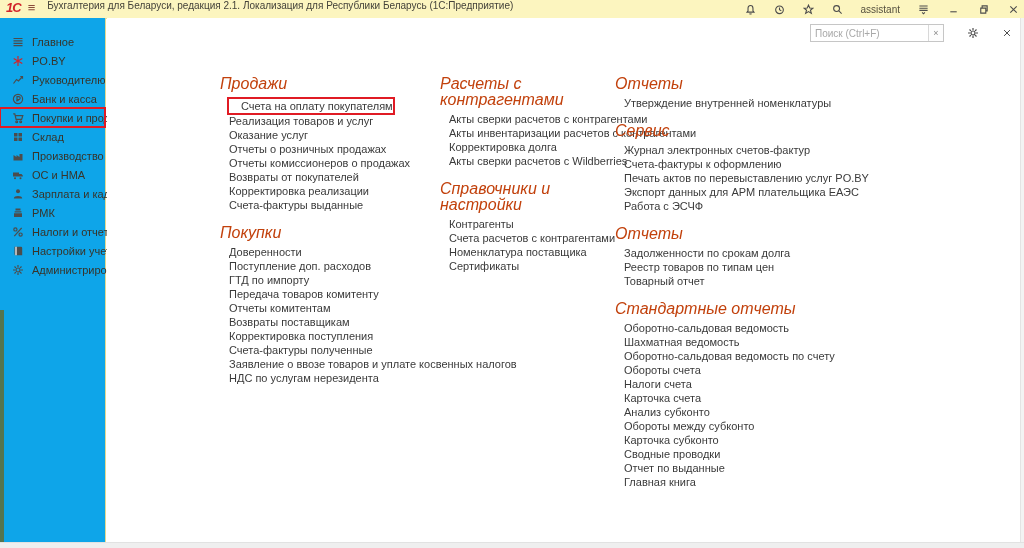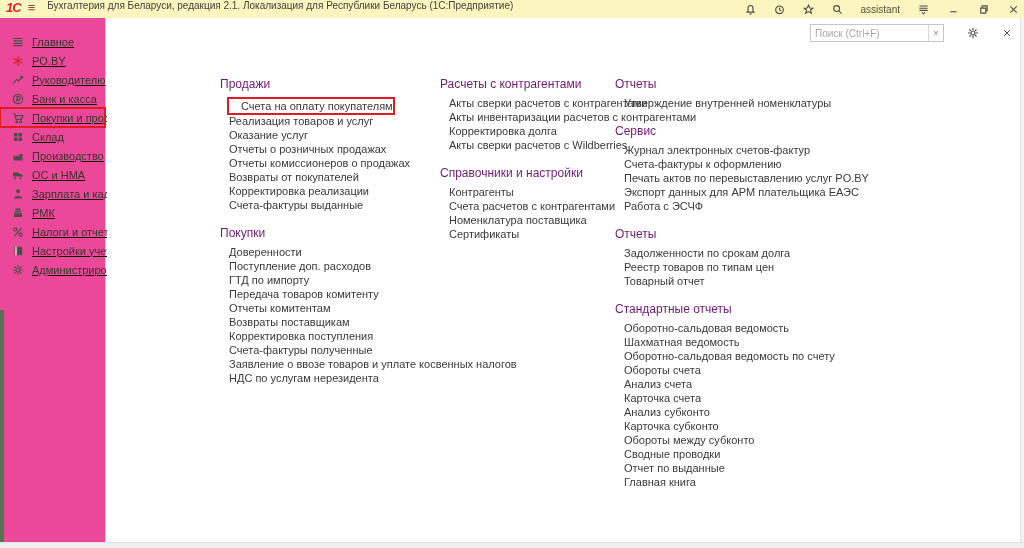--- a/index.html
+++ b/index.html
@@ -12,22 +12,22 @@
   .hamb{color:#8a4a3a;font-size:13px;margin-right:12px;cursor:default;}
   .wtitle{font-size:10px;color:#44423a;white-space:nowrap;}
   .tb-right{margin-left:auto;display:flex;align-items:center;gap:18px;margin-right:5px;color:#5a5a5a;}
   .tb-right .ic{width:11px;height:11px;}
   .username{font-size:10px;color:#55503e;}
   .winbtn{width:12px;display:inline-flex;justify-content:center;}
   
   .ic{width:12px;height:12px;stroke:#4c4c4c;fill:none;stroke-width:1.2;display:inline-block;vertical-align:middle;}
   .ic.red{stroke:#d2232a;}
   
-  .sidebar{position:absolute;top:18px;left:0;width:106px;height:530px;background:#ec4899;
-           border-right:1px solid #e3d98f;padding-top:14px;box-sizing:border-box;text-decoration:underline;}
+  .sidebar{position:absolute;top:18px;left:0;width:106px;height:530px;background:#0ea5e9;
+           border-right:1px solid #e3d98f;padding-top:14px;box-sizing:border-box;}
   .srow{height:19px;display:flex;align-items:center;font-size:11px;color:#38342a;position:relative;}
   .srow .s-ic{margin:0 8px 0 12px;flex:0 0 12px;}
   .srow.sel{outline:2px solid #e01b24;outline-offset:-1px;}
   .slabel{white-space:nowrap;}
   .green-strip{position:absolute;left:0;top:310px;width:4px;height:238px;background:#547551;}
   
   .main{position:absolute;top:18px;left:107px;width:917px;height:530px;background:#fff;}
   .search-row{position:absolute;top:6px;right:12px;display:flex;align-items:center;gap:23px;}
   .search-wrap{display:flex;align-items:stretch;border:1px solid #c6c6c6;background:#fff;height:16px;width:132px;}
   .search-wrap input{border:0;outline:0;flex:1;font-size:10px;padding:0 4px;color:#333;min-width:0;
@@ -37,21 +37,21 @@
                 font-size:9px;color:#8a8a8a;background:#fdfdfd;}
   .mini{color:#7c7c7c;font-size:11px;}
   .scroll-edge{position:absolute;top:0;right:0;width:3px;height:530px;background:#f3f3f3;border-left:1px solid #e4e4e4;}
   .bottom-strip{position:absolute;left:0;bottom:0;width:1024px;height:5px;background:#efefef;border-top:1px solid #e2e2e2;}
   
   .mcol{position:absolute;top:58px;}
   .mcol1{left:113px;width:218px;}
   .mcol2{left:333px;width:172px;}
   .mcol3{left:508px;width:240px;}
   .sec{margin-bottom:13px;}
-  .sec-h{font-size:12px;color:#701a75;line-height:16px;margin-bottom:4px;}
+  .sec-h{font-size:16px;color:#c2410c;line-height:16px;margin-bottom:4px;font-style:italic;}
   .mlink{font-size:11px;color:#3a3a3a;line-height:14px;padding-left:9px;white-space:nowrap;cursor:default;}
   .mlink.hl{display:inline-block;outline:2px solid #e01b24;outline-offset:0;margin-left:9px;padding-left:12px;}
   .hidden-defs{position:absolute;width:0;height:0;overflow:hidden;}
 </style>
 </head>
 <body>
 
 <svg class="hidden-defs" aria-hidden="true">
   <defs>
     <symbol id="list-icon" viewBox="0 0 12 12">
@@ -316,25 +316,25 @@
         <div class="mlink">Задолженности по срокам долга</div>
         <div class="mlink">Реестр товаров по типам цен</div>
         <div class="mlink">Товарный отчет</div>
       </div>
       <div class="sec">
         <div class="sec-h">Стандартные отчеты</div>
         <div class="mlink">Оборотно-сальдовая ведомость</div>
         <div class="mlink">Шахматная ведомость</div>
         <div class="mlink">Оборотно-сальдовая ведомость по счету</div>
         <div class="mlink">Обороты счета</div>
-        <div class="mlink">Анализ счета</div>
+        <div class="mlink">Налоги счета</div>
         <div class="mlink">Карточка счета</div>
         <div class="mlink">Анализ субконто</div>
+        <div class="mlink">Обороты между субконто</div>
         <div class="mlink">Карточка субконто</div>
-        <div class="mlink">Обороты между субконто</div>
         <div class="mlink">Сводные проводки</div>
         <div class="mlink">Отчет по выданные</div>
         <div class="mlink">Главная книга</div>
       </div>
     </div>
   <div class="scroll-edge"></div>
 </div>
 
 <div class="bottom-strip"></div>
 

